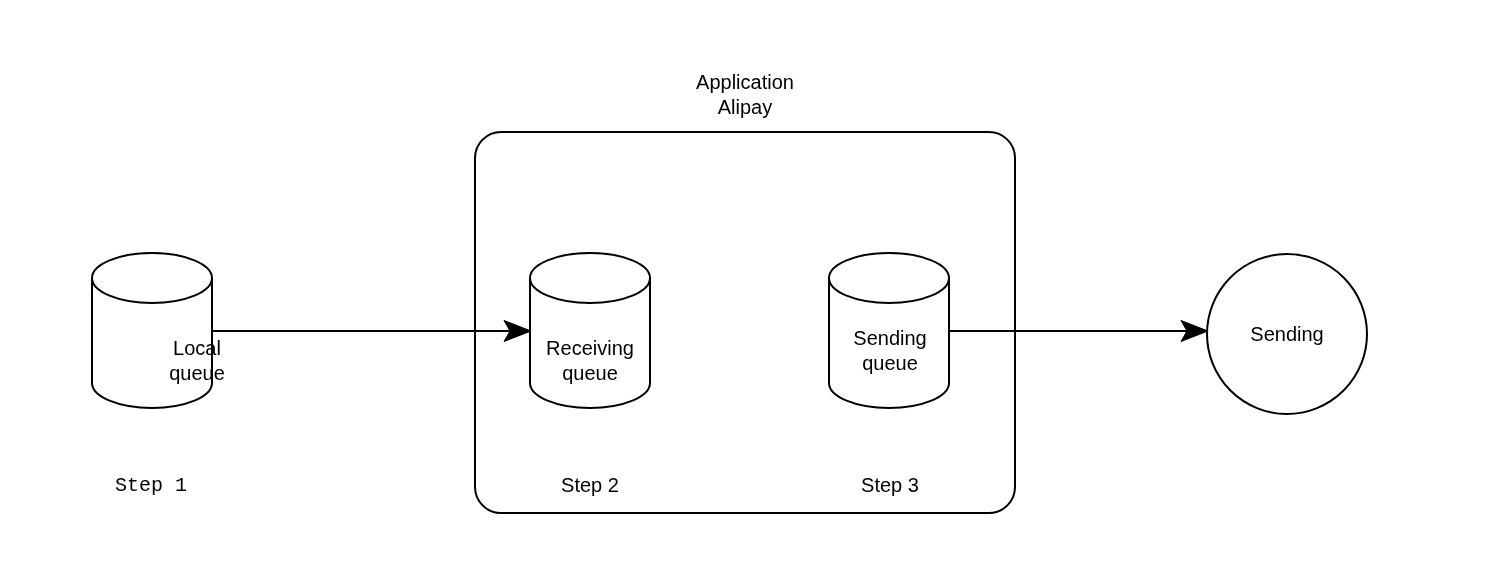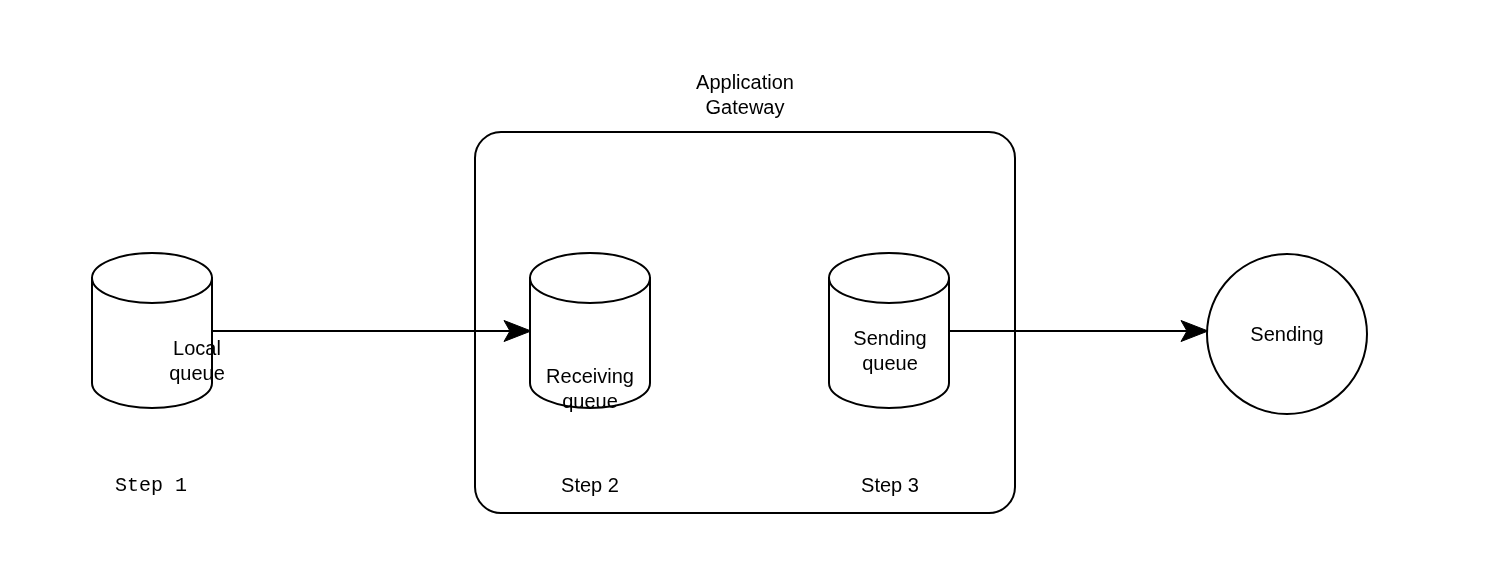--- a/index.html
+++ b/index.html
@@ -108,25 +108,25 @@
 
     <g>
       <path class="cyl-body" d="M 829 278 L 829 383 A 60 25 0 0 0 949 383 L 949 278 Z"></path>
       <ellipse class="cyl-top" cx="889" cy="278" rx="60" ry="25"></ellipse>
     </g>
 
     <circle class="circle-shape" cx="1287" cy="334" r="80"></circle>
 
   </svg>
 
-  <div class="node-label label-centered" style="left:745px; top:95px;"><span>Application</span><br><span>Gateway</span></div>
+  <div class="node-label label-centered" style="left:745px; top:95px;"><span>Application</span><br><span>Alipay</span></div>
 
   <div class="node-label label-centered" style="left:152px; top:361px;margin-left:45px;"><span>Local</span><br><span>queue</span></div>
 
-  <div class="node-label label-centered" style="left:590px; top:361px;margin-top:28px;"><span>Receiving</span><br><span>queue</span></div>
+  <div class="node-label label-centered" style="left:590px; top:361px;"><span>Receiving</span><br><span>queue</span></div>
 
   <div class="node-label label-centered" style="left:890px; top:351px;"><span>Sending</span><br><span>queue</span></div>
 
   <div class="node-label label-centered" style="left:1287px; top:334px;">Sending</div>
 
   <div class="node-label label-centered" style="left:151px; top:485px;font-family:Liberation Mono, monospace;">Step 1</div>
 
   <div class="node-label label-centered" style="left:590px; top:485px;">Step 2</div>
 
   <div class="node-label label-centered" style="left:890px; top:485px;">Step 3</div>

